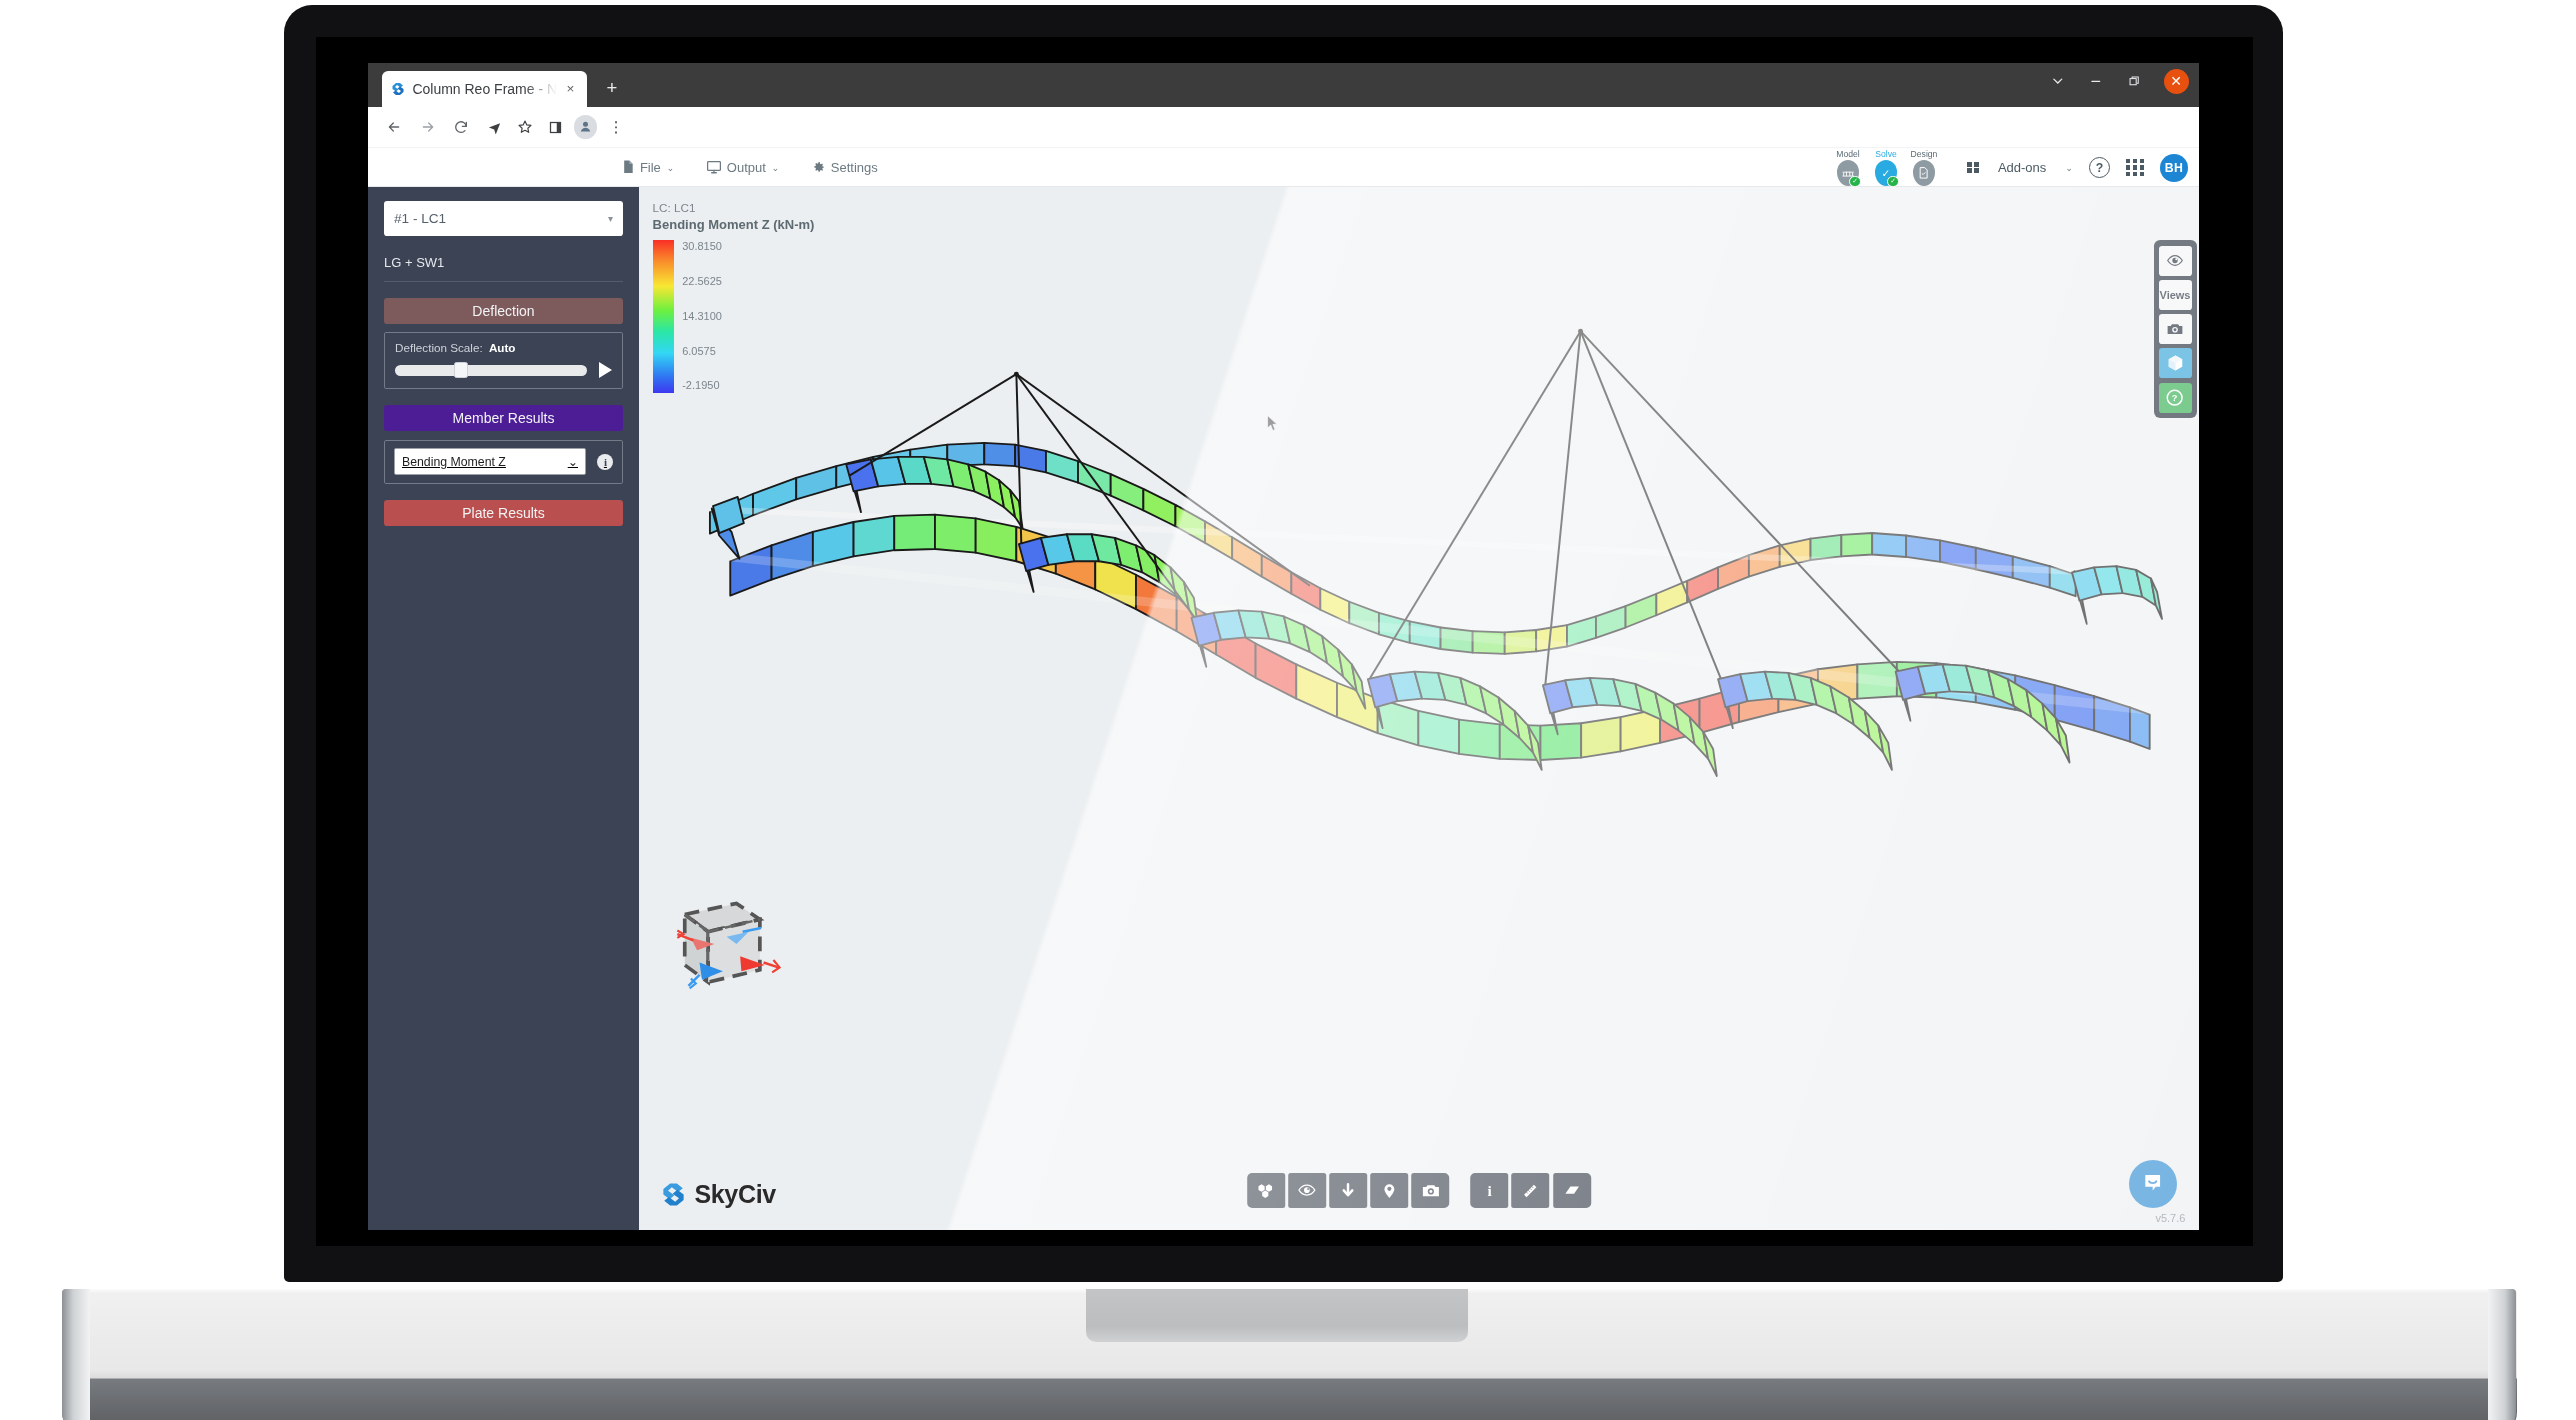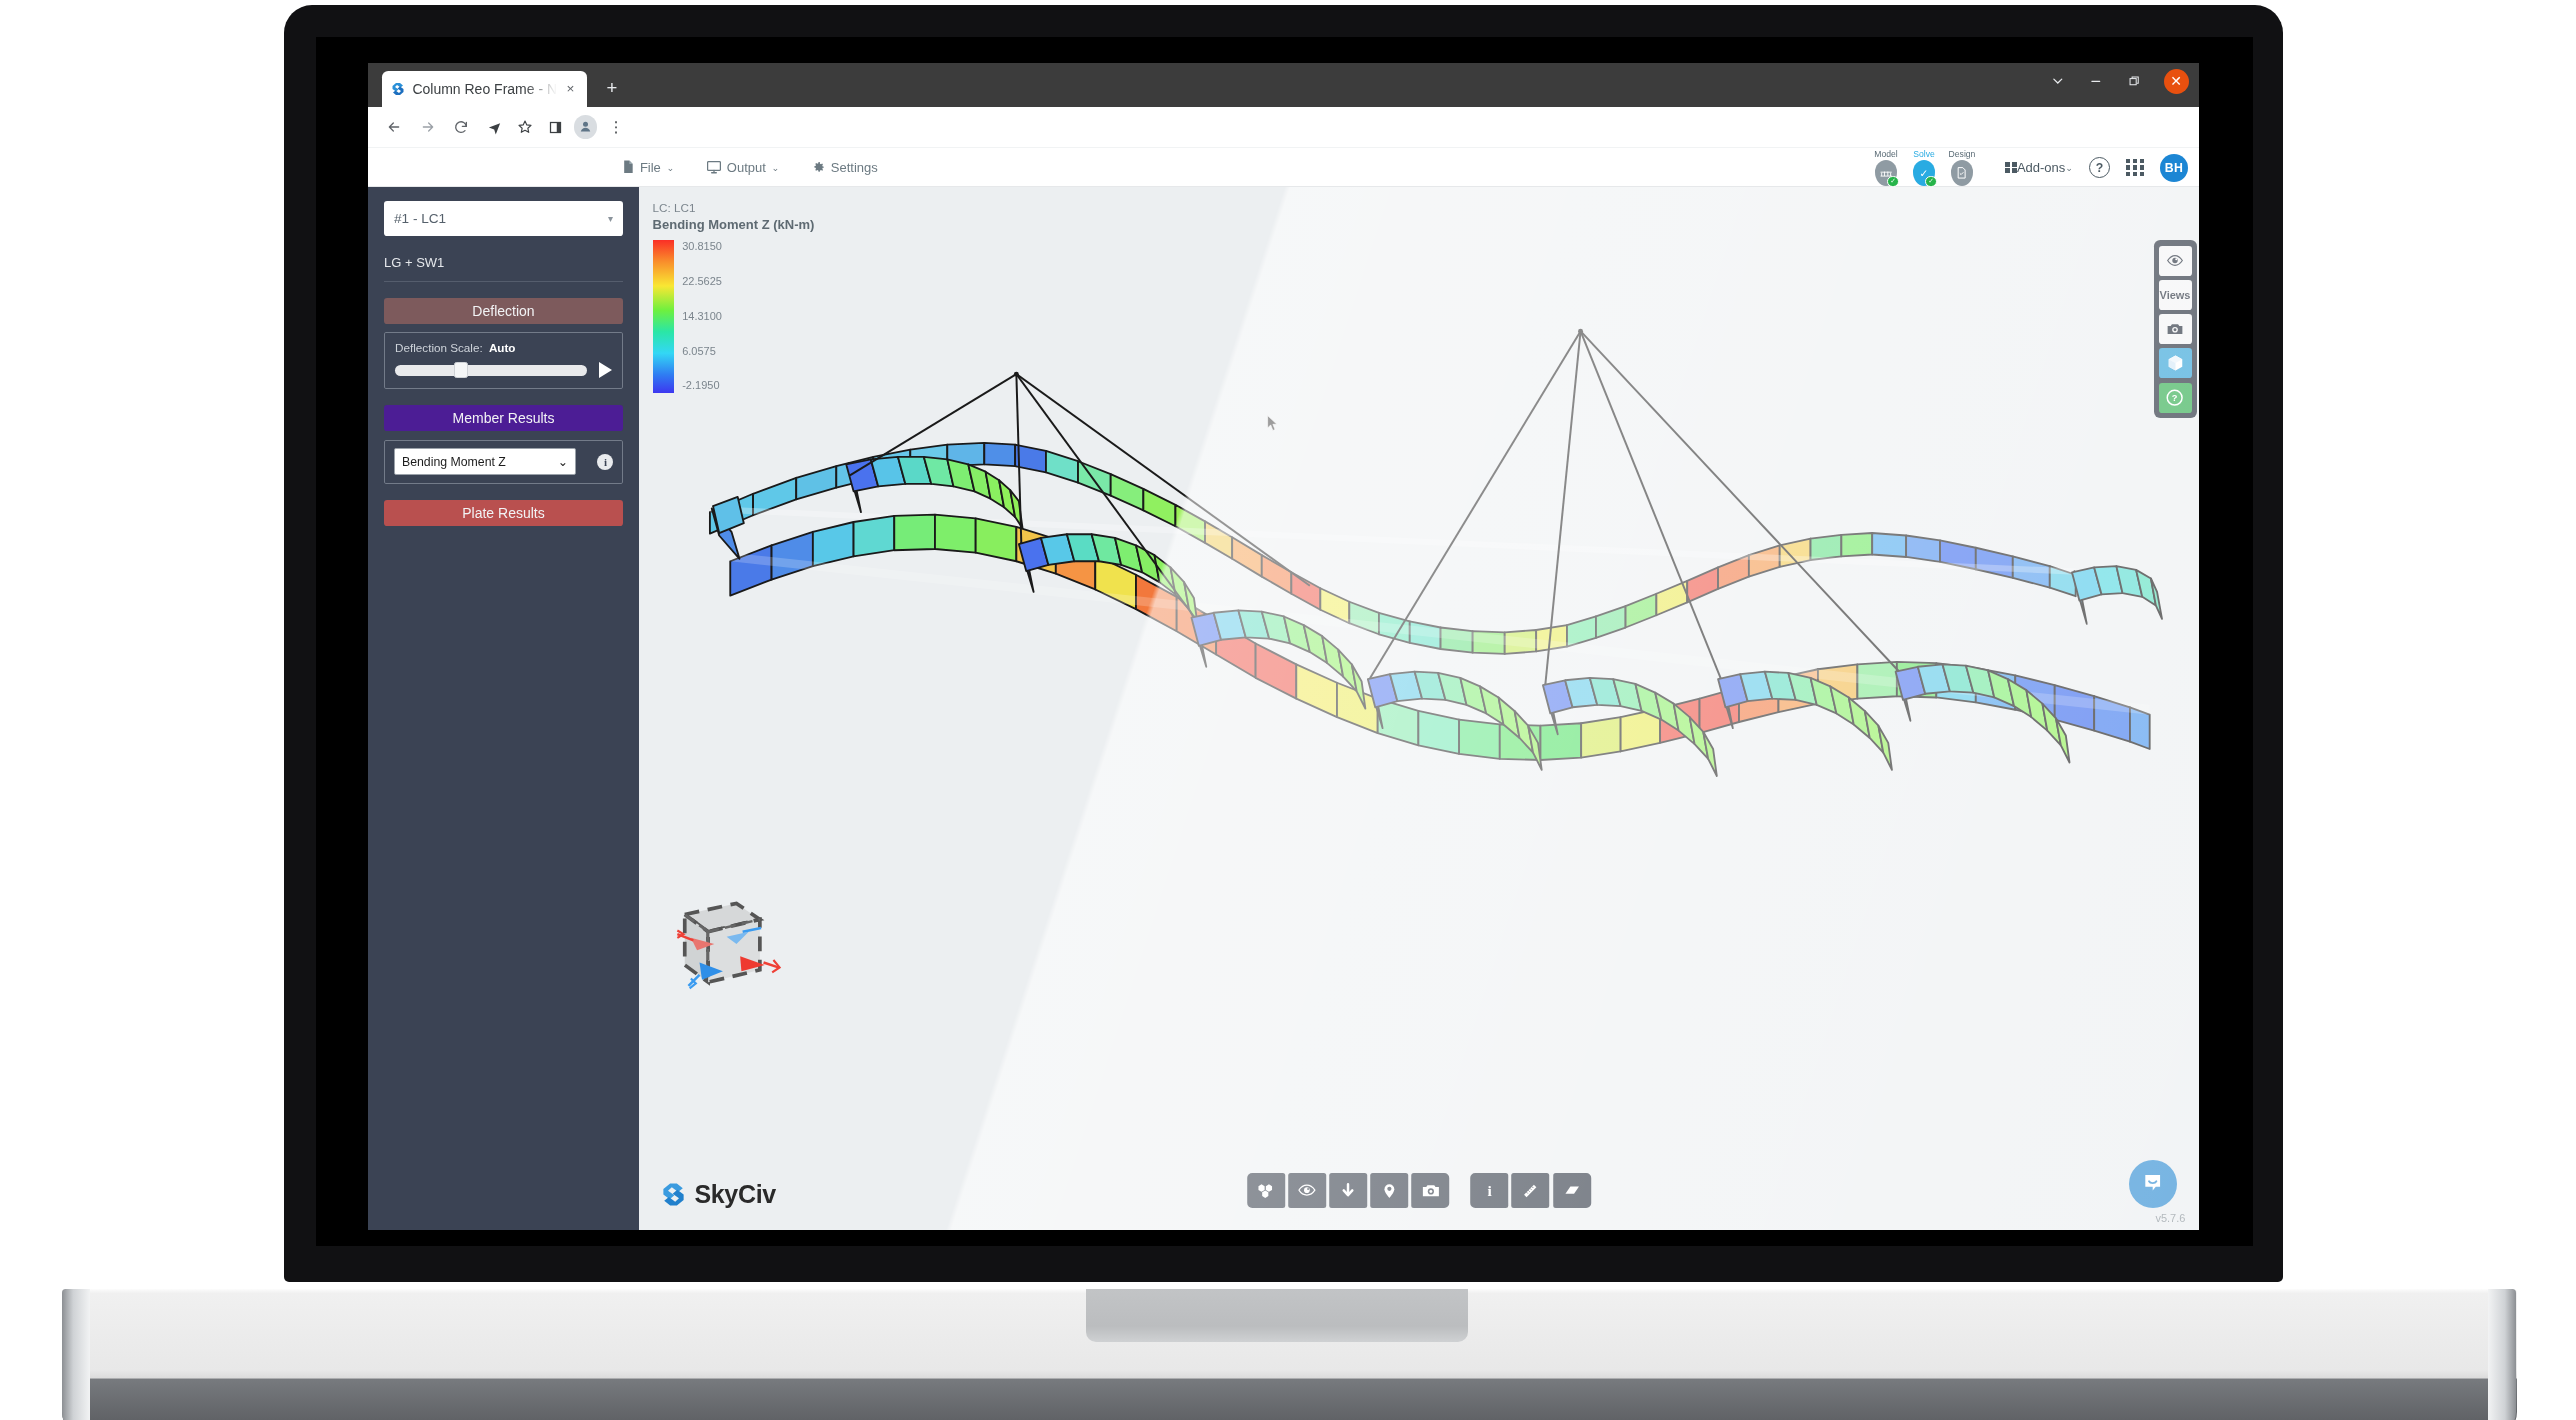--- a/index.html
+++ b/index.html
@@ -214,21 +214,21 @@
     background: #8f9ba3; z-index: -1;
   }
   .stage-check {
     position: absolute; right: -1.9px; bottom: -1.2px;
     width: 11.7px; height: 11.7px; border-radius: 50%;
     background: #26b44a; border: 1.2px solid #fff;
     display:flex;align-items:center;justify-content:center;
     color:#fff; font-size:6.8px; line-height:1;
   }
   .addons-btn {
-    display:flex; align-items:center; gap:0;
+    display:flex; align-items:center; gap:19px;
     font-size: 13px; color: #4c5a63; padding-left: 8px;
   }
   .grid4 {
     display:grid; grid-template-columns: repeat(2,5px); grid-template-rows: repeat(2,5px);
     gap: 1.9px;
   }
   .grid4 i { background:#4c5a63; display:block; width:5px; height:5px; }
   .help-ico {
     width: 21px; height: 21px; border-radius: 50%;
     border: 1.5px solid #4c5a63; color:#4c5a63;
@@ -294,21 +294,21 @@
     position: absolute; left: 31%; top: -2.5px;
     width: 13.6px; height: 16px; border-radius: 2.5px;
     background: #f5f6f7; border:0.6px solid #cfd2d6;
   }
   .play-btn {
     width: 0; height: 0;
     border-left: 13.6px solid #ffffff;
     border-top: 8.6px solid transparent;
     border-bottom: 8.6px solid transparent;
   }
-  .panel-box.sel-box { margin-top: 8.6px; padding: 7.4px 8.6px; display:flex; align-items:center; gap:21px; }
+  .panel-box.sel-box { margin-top: 8.6px; padding: 7.4px 8.6px; display:flex; align-items:center; gap:11px;text-decoration:underline; }
   .member-select {
     flex: 1 1 auto; height: 27px; background: #fff; border:0.6px solid #9aa1a9; border-radius: 1.9px;
     display:flex; align-items:center; justify-content:space-between;
     padding: 0 7.4px; font-size: 12.3px; color: #1d1d1d;
   }
   .info-ico {
     width: 16px; height: 16px; border-radius: 50%;
     background: #e9ebee; color:#3b4354;
     display:flex;align-items:center;justify-content:center;
     font-size:11px; font-weight:bold; font-family:"Liberation Serif",serif;

